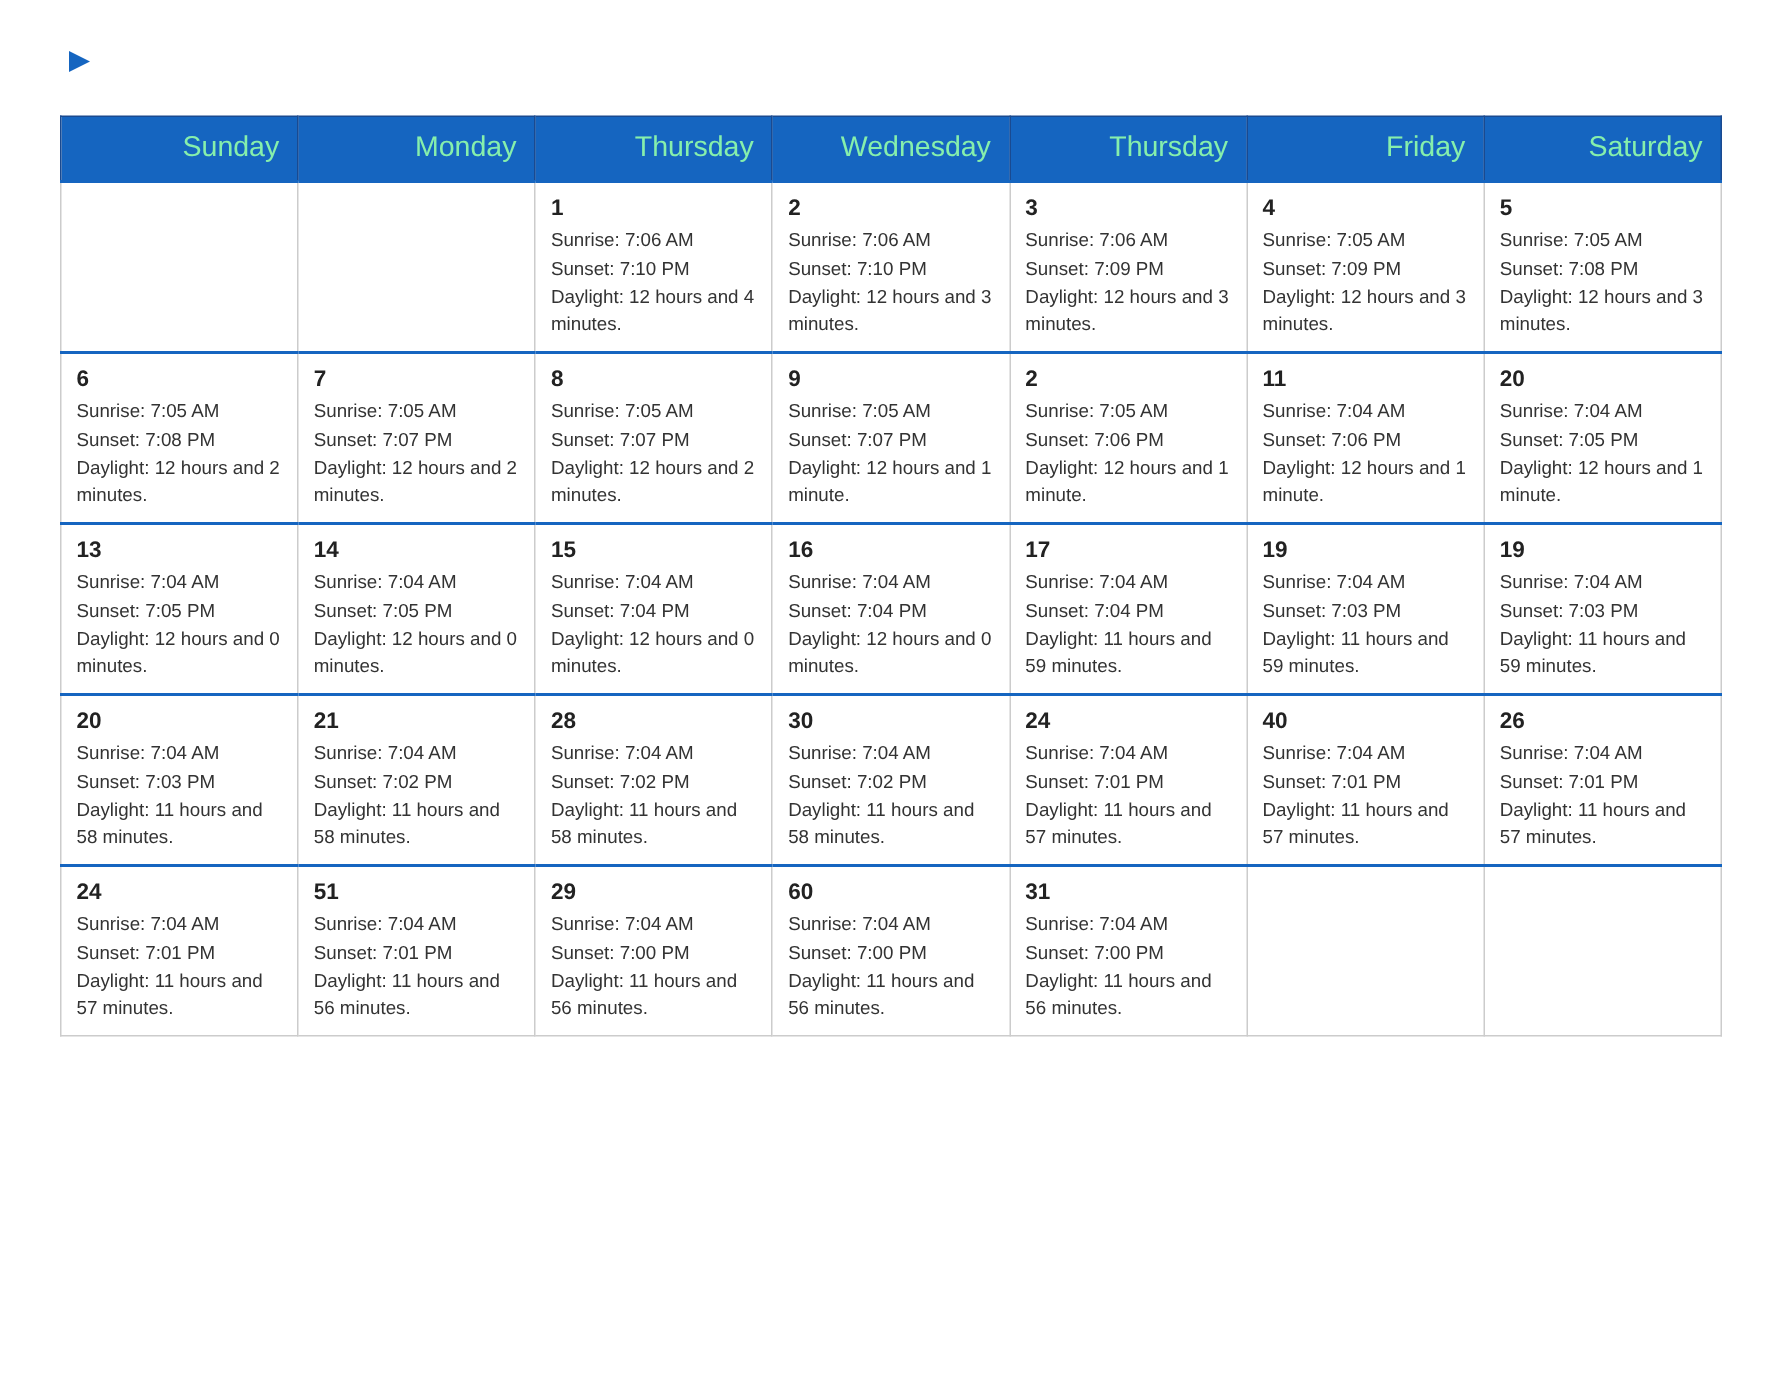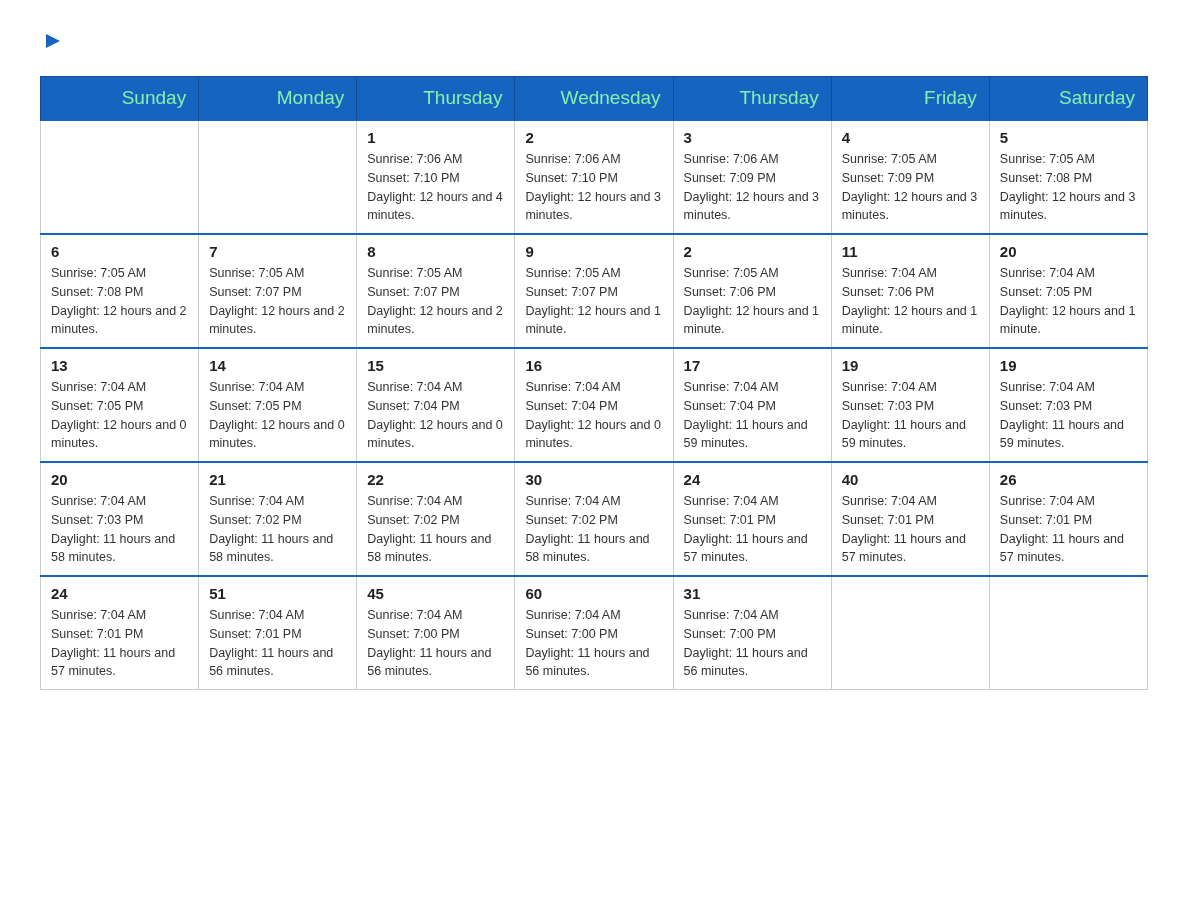--- a/index.html
+++ b/index.html
@@ -214,21 +214,21 @@
       <tr class="week-row">
         <td>
           <span class="day-num">20</span>
           <div class="day-detail">Sunrise: 7:04 AM<br>Sunset: 7:03 PM<br>Daylight: 11 hours and 58 minutes.</div>
         </td>
         <td>
           <span class="day-num">21</span>
           <div class="day-detail">Sunrise: 7:04 AM<br>Sunset: 7:02 PM<br>Daylight: 11 hours and 58 minutes.</div>
         </td>
         <td>
-          <span class="day-num">22</span>
+          <span class="day-num">28</span>
           <div class="day-detail">Sunrise: 7:04 AM<br>Sunset: 7:02 PM<br>Daylight: 11 hours and 58 minutes.</div>
         </td>
         <td>
           <span class="day-num">30</span>
           <div class="day-detail">Sunrise: 7:04 AM<br>Sunset: 7:02 PM<br>Daylight: 11 hours and 58 minutes.</div>
         </td>
         <td>
           <span class="day-num">24</span>
           <div class="day-detail">Sunrise: 7:04 AM<br>Sunset: 7:01 PM<br>Daylight: 11 hours and 57 minutes.</div>
         </td>
@@ -244,21 +244,21 @@
       <tr class="week-row">
         <td>
           <span class="day-num">24</span>
           <div class="day-detail">Sunrise: 7:04 AM<br>Sunset: 7:01 PM<br>Daylight: 11 hours and 57 minutes.</div>
         </td>
         <td>
           <span class="day-num">51</span>
           <div class="day-detail">Sunrise: 7:04 AM<br>Sunset: 7:01 PM<br>Daylight: 11 hours and 56 minutes.</div>
         </td>
         <td>
-          <span class="day-num">45</span>
+          <span class="day-num">29</span>
           <div class="day-detail">Sunrise: 7:04 AM<br>Sunset: 7:00 PM<br>Daylight: 11 hours and 56 minutes.</div>
         </td>
         <td>
           <span class="day-num">60</span>
           <div class="day-detail">Sunrise: 7:04 AM<br>Sunset: 7:00 PM<br>Daylight: 11 hours and 56 minutes.</div>
         </td>
         <td>
           <span class="day-num">31</span>
           <div class="day-detail">Sunrise: 7:04 AM<br>Sunset: 7:00 PM<br>Daylight: 11 hours and 56 minutes.</div>
         </td>

